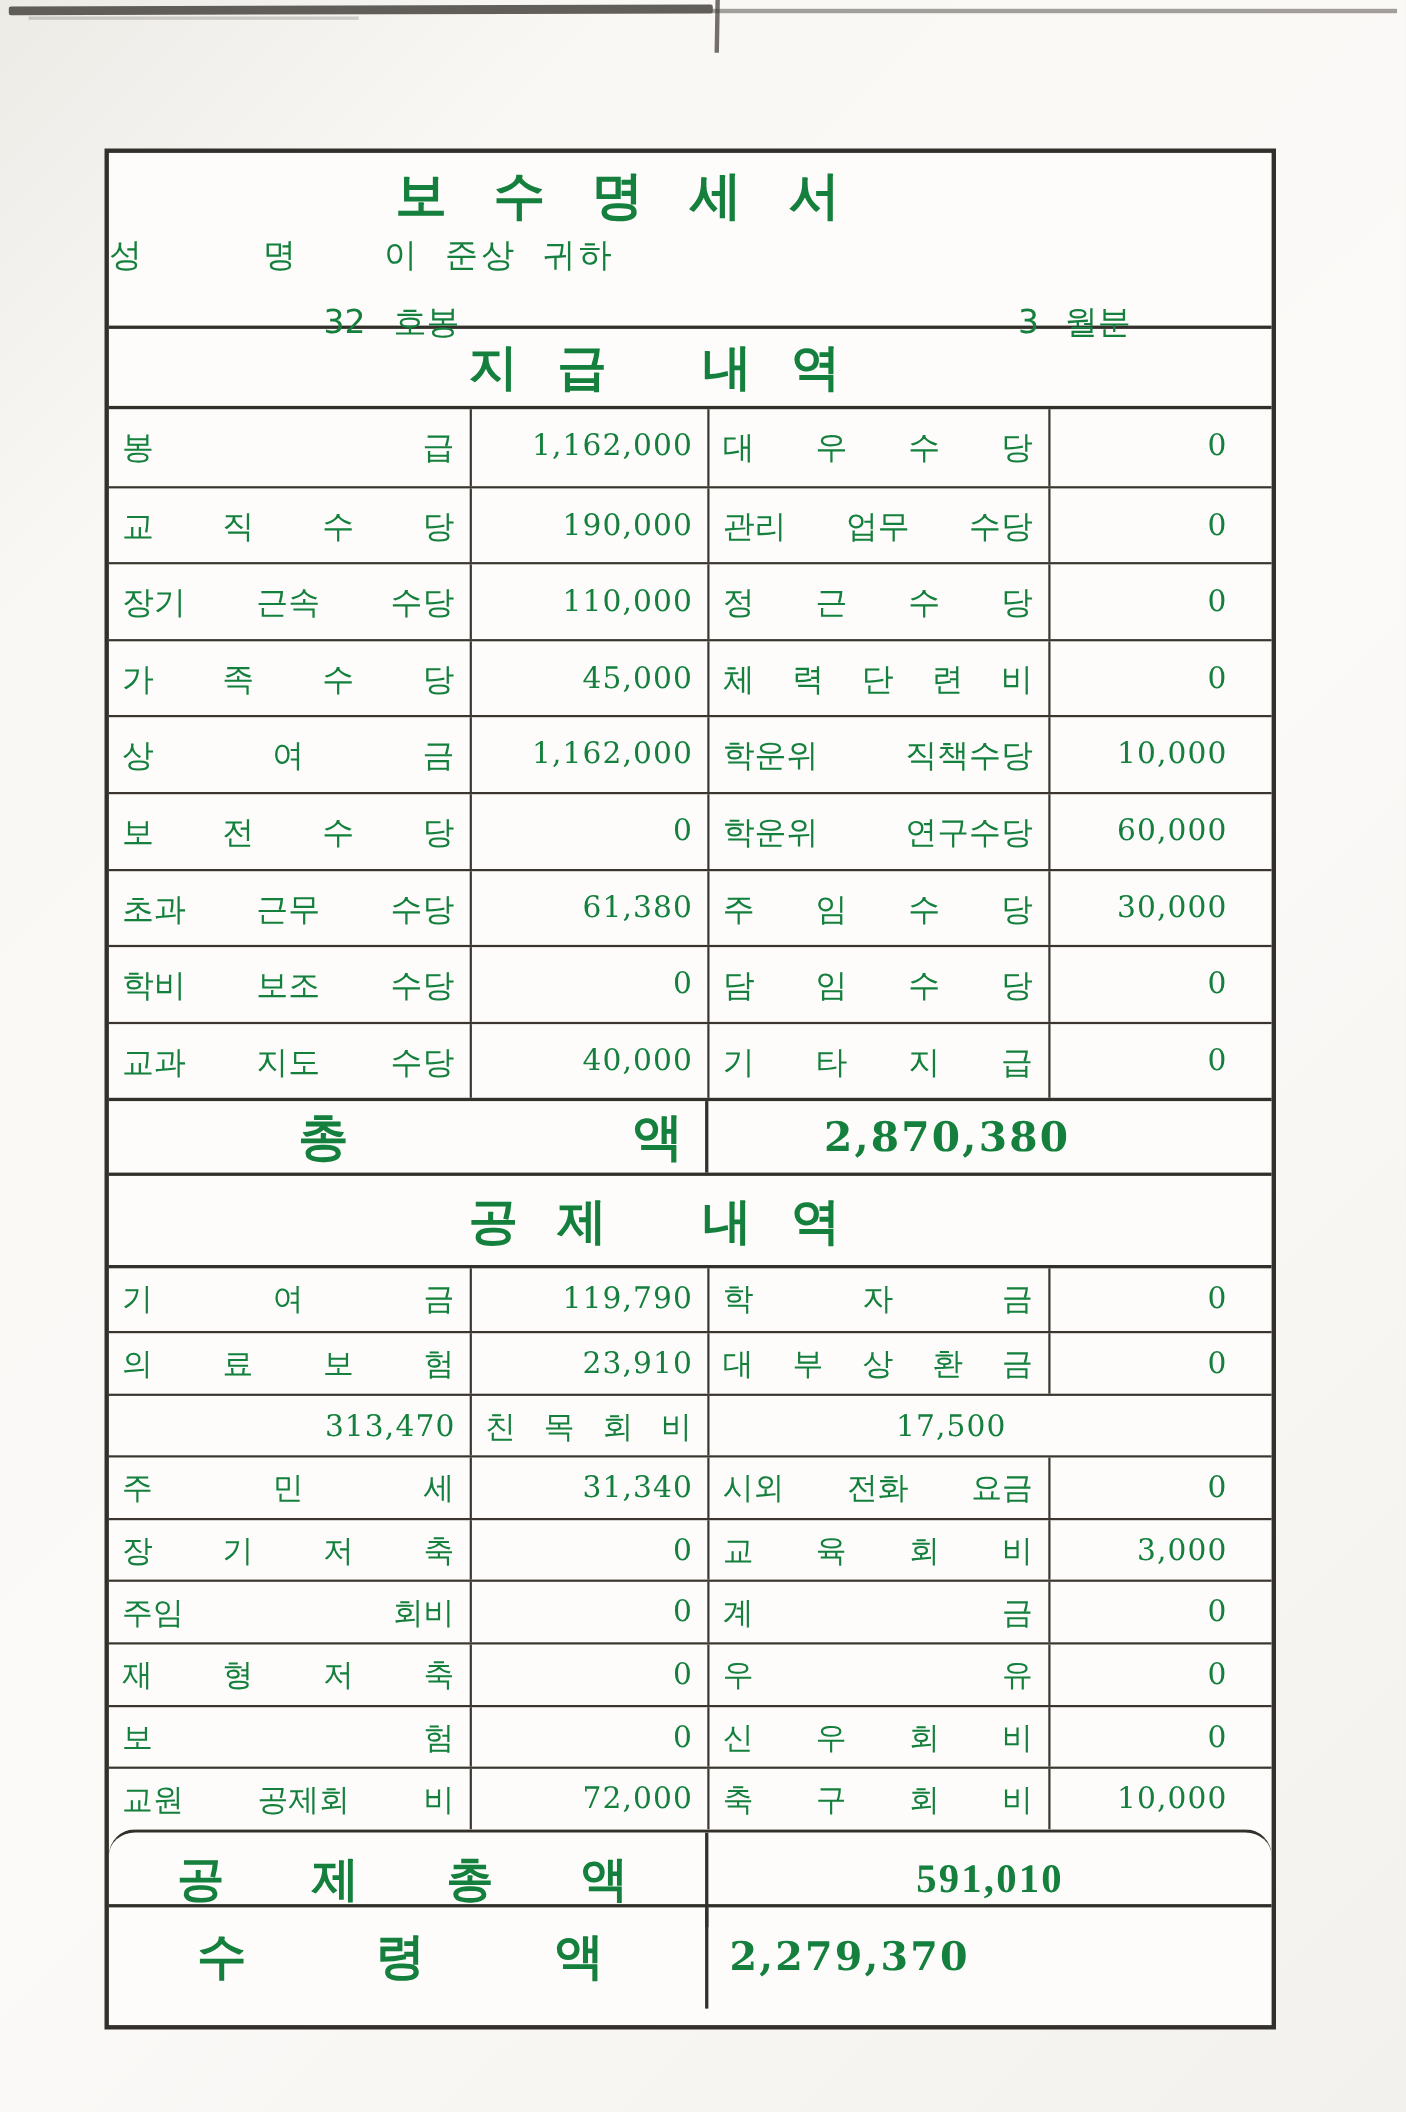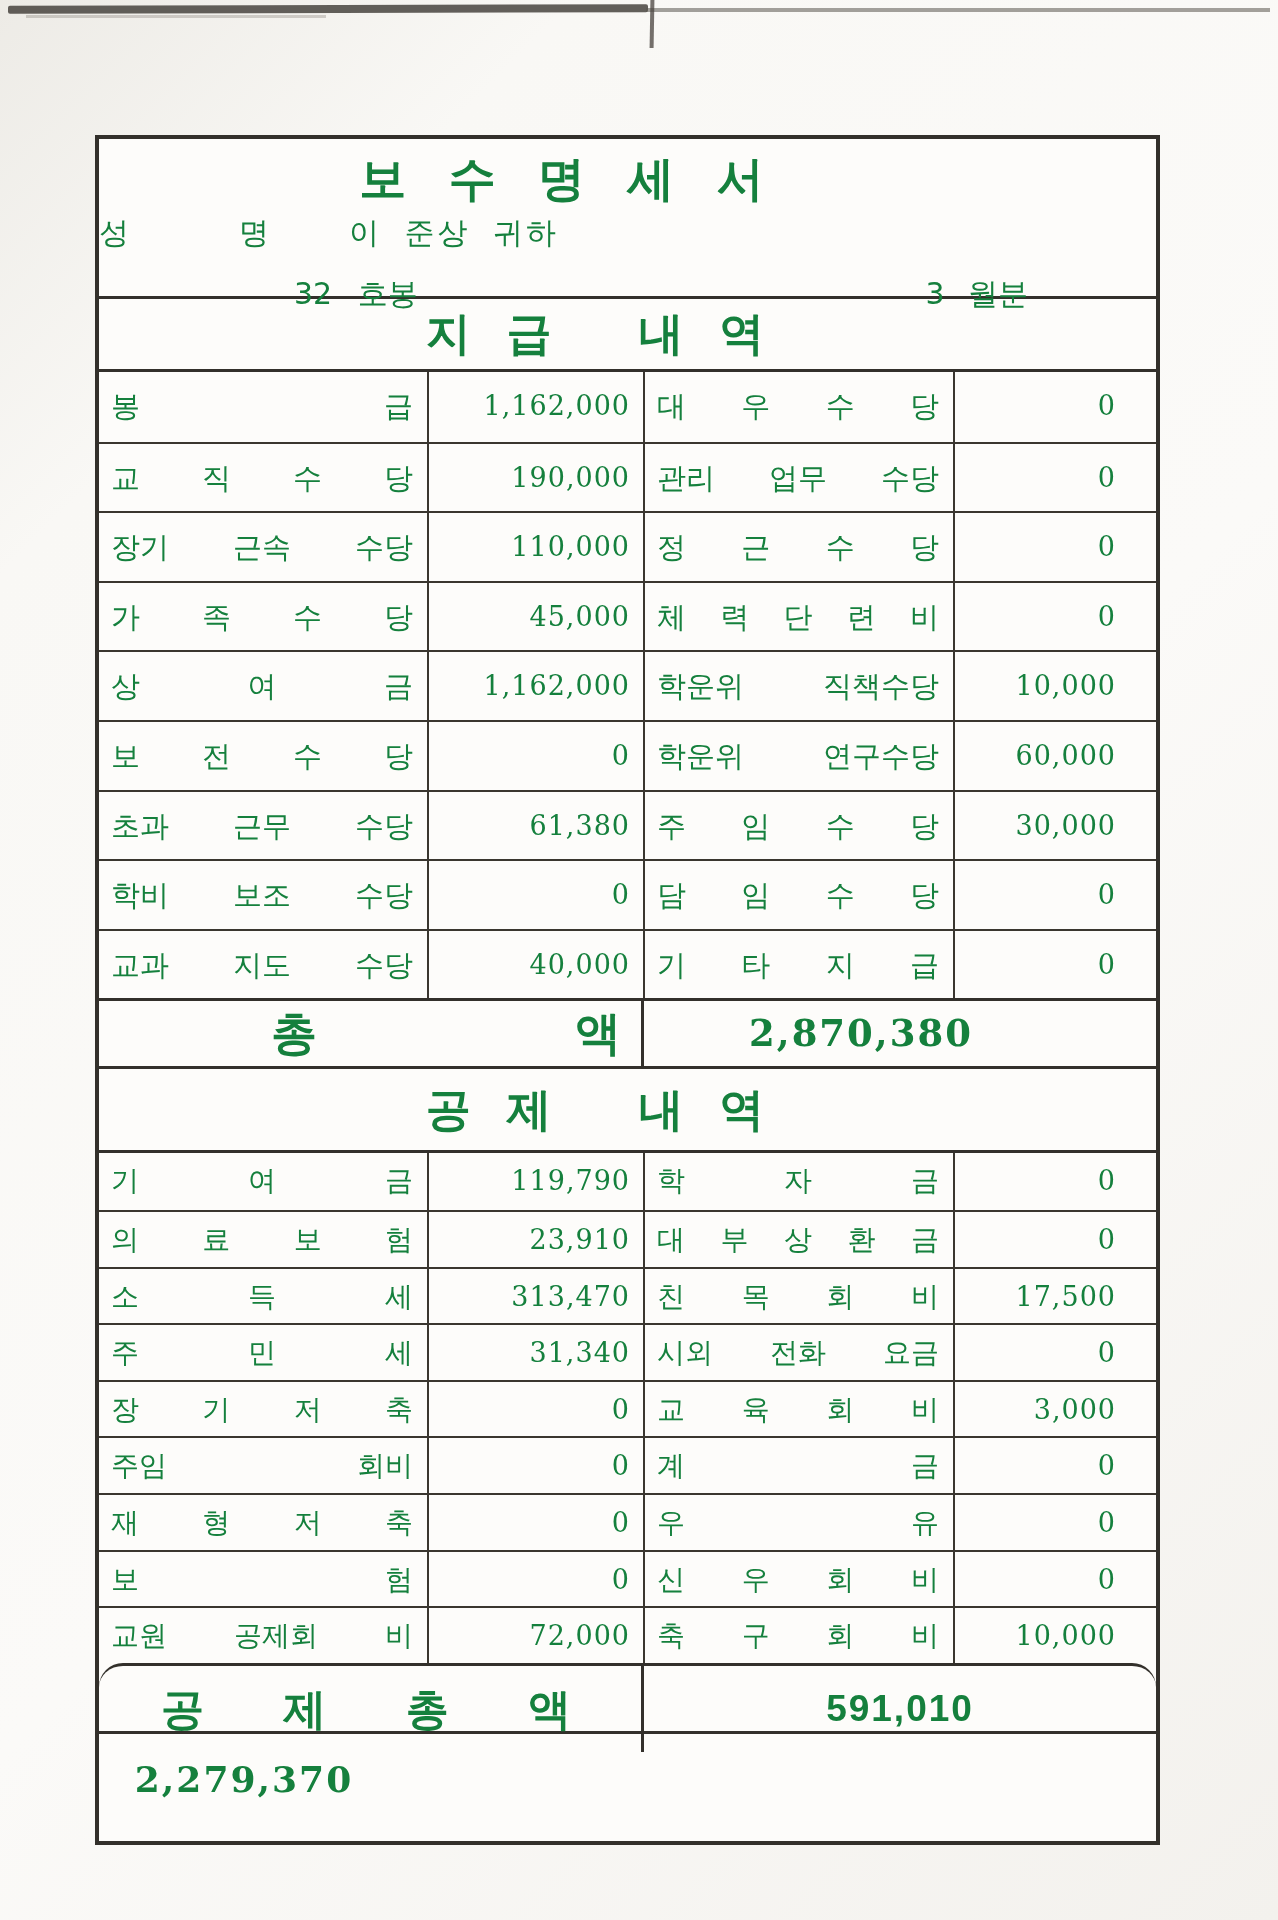--- a/index.html
+++ b/index.html
@@ -52,21 +52,21 @@
   .total-row .tlab{border-right:3px solid #33302b;}
   .trow-pay{height:68px;}
   .trow-ded{height:68px;border-radius:24px;}
   .trow-net{height:95px;}
   .trow-pay .tlab{display:flex;justify-content:space-between;align-items:center;
                   padding:0 20px 0 172px;font-size:46px;font-weight:600;}
   .trow-pay .tval{line-height:64px;text-align:center;padding-right:78px;
                   font-family:"DejaVu Serif","Liberation Serif",serif;font-size:37px;font-weight:600;letter-spacing:2px;}
   .trow-ded .tlab{line-height:86px;font-size:43px;font-weight:600;text-align-last:justify;padding:0 70px 0 62px;}
   .trow-ded .tval{line-height:86px;text-align:center;
-                  font-family:Liberation Sans, sans-serif;font-size:37px;font-weight:600;letter-spacing:2px;}
+                  font-family:Liberation Serif, serif;font-size:37px;font-weight:600;letter-spacing:2px;}
   .trow-net .tlab{line-height:90px;font-size:45px;font-weight:600;text-align-last:justify;padding:0 92px 0 80px;}
   .trow-net .tval{line-height:90px;text-align:center;padding-right:255px;
                   font-family:"DejaVu Serif","Liberation Serif",serif;font-size:36px;font-weight:600;letter-spacing:2px;}
 </style>
 </head>
 <body>
 
 <div class="page">
   <div class="streak1"></div>
   <div class="streak2"></div>
@@ -169,21 +169,20 @@
         <div class="lab">학 자 금</div>
         <div class="val last">0</div>
       </div>
       <div class="row drow">
         <div class="lab">의 료 보 험</div>
         <div class="val">23,910</div>
         <div class="lab">대 부 상 환 금</div>
         <div class="val last">0</div>
       </div>
       <div class="row drow">
-        <div class="lab">소 득 세</div>
         <div class="val">313,470</div>
         <div class="lab">친 목 회 비</div>
         <div class="val last">17,500</div>
       </div>
       <div class="row drow">
         <div class="lab">주 민 세</div>
         <div class="val">31,340</div>
         <div class="lab">시외 전화 요금</div>
         <div class="val last">0</div>
       </div>
@@ -218,17 +217,18 @@
         <div class="val last">10,000</div>
       </div>
     </div>
 
     <div class="total-row trow-ded">
       <div class="tlab">공 제 총 액</div>
       <div class="tval">591,010</div>
     </div>
 
     <div class="total-row trow-net">
+      <div class="tlab">수 령 액</div>
       <div class="tval">2,279,370</div>
     </div>
 
   </div>
 </div>
 
 </body></html>

